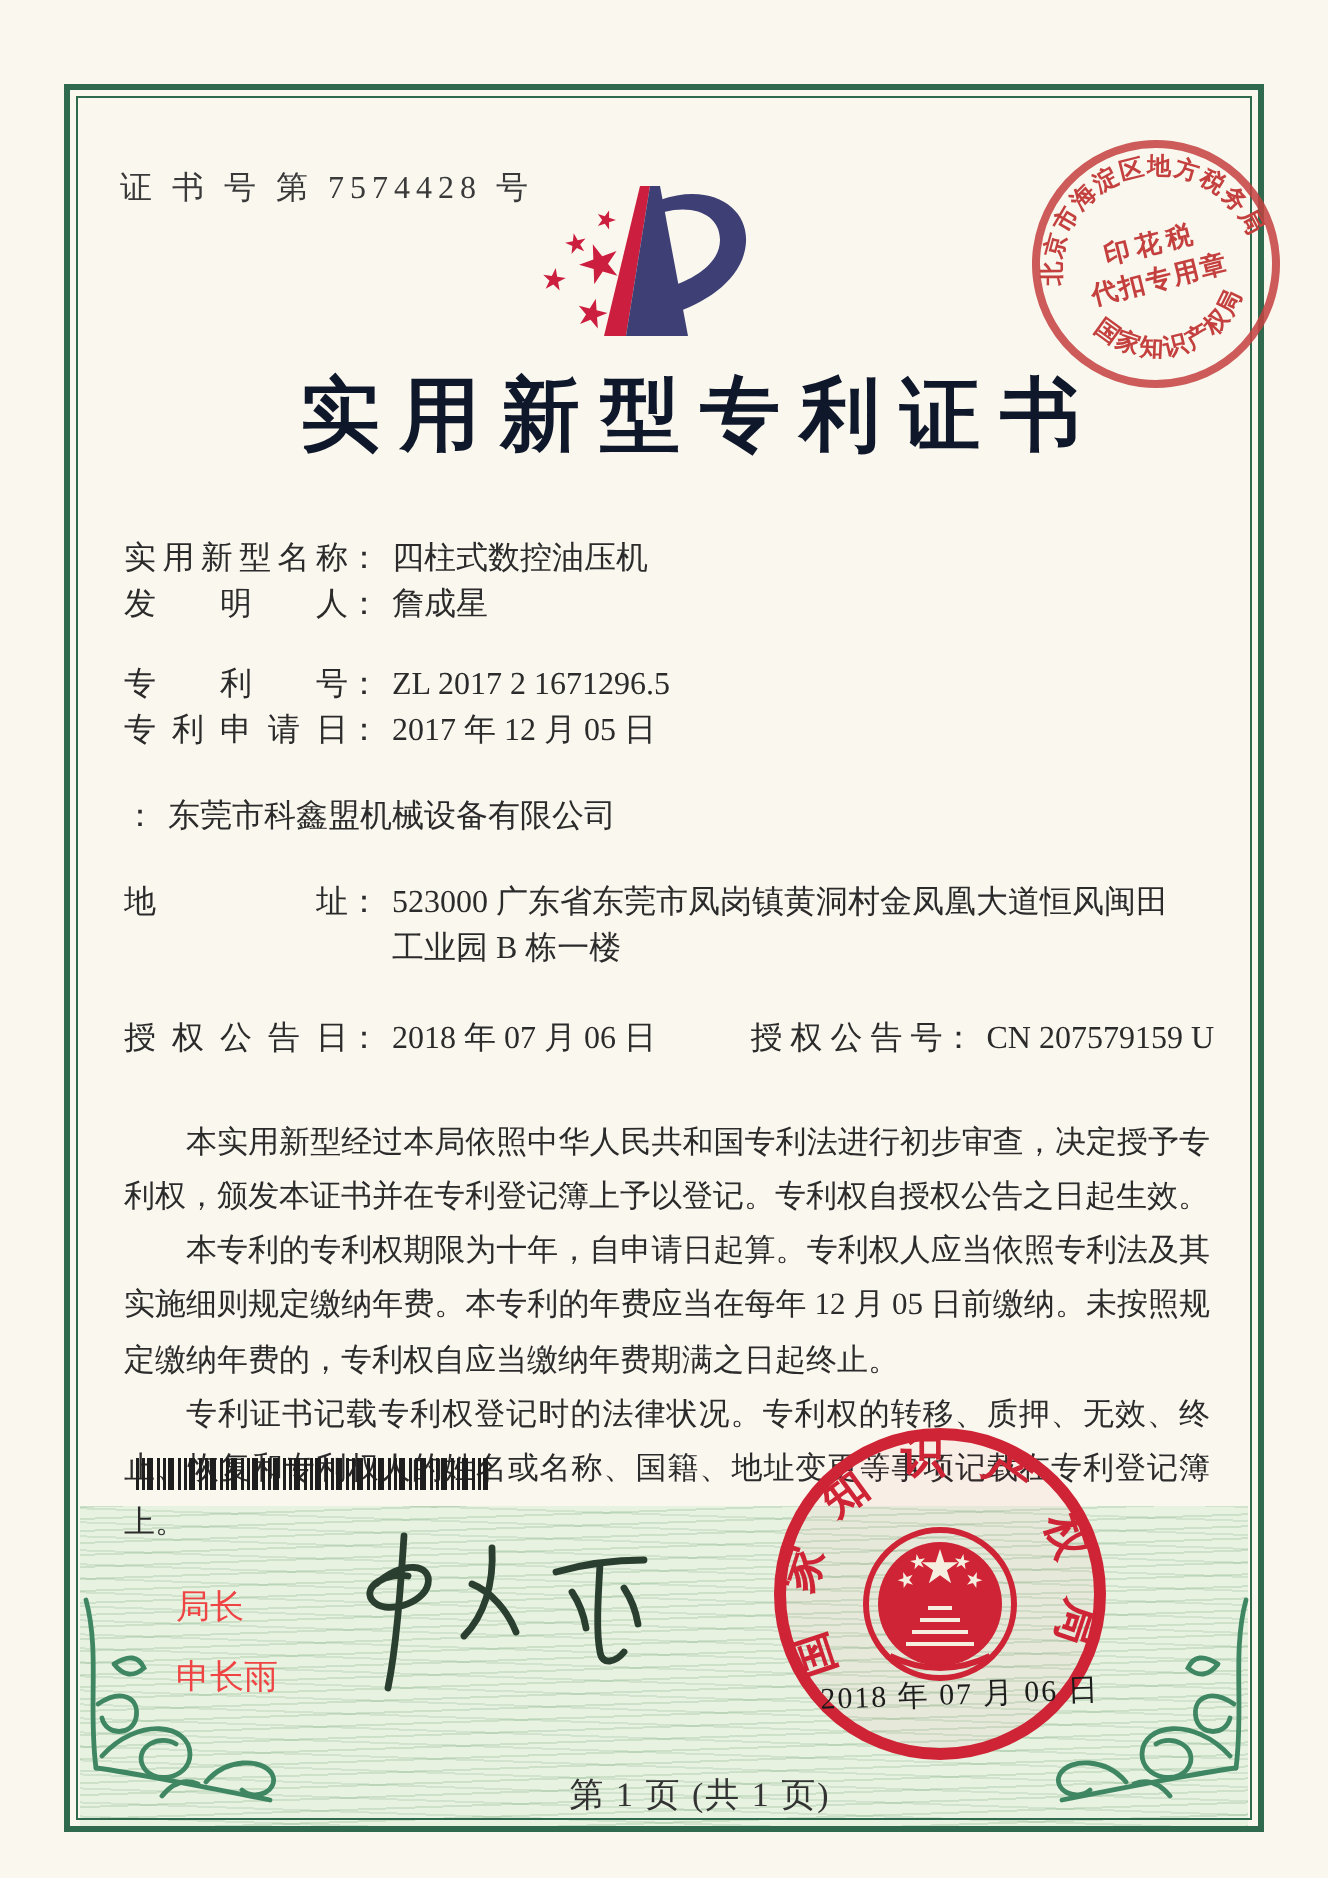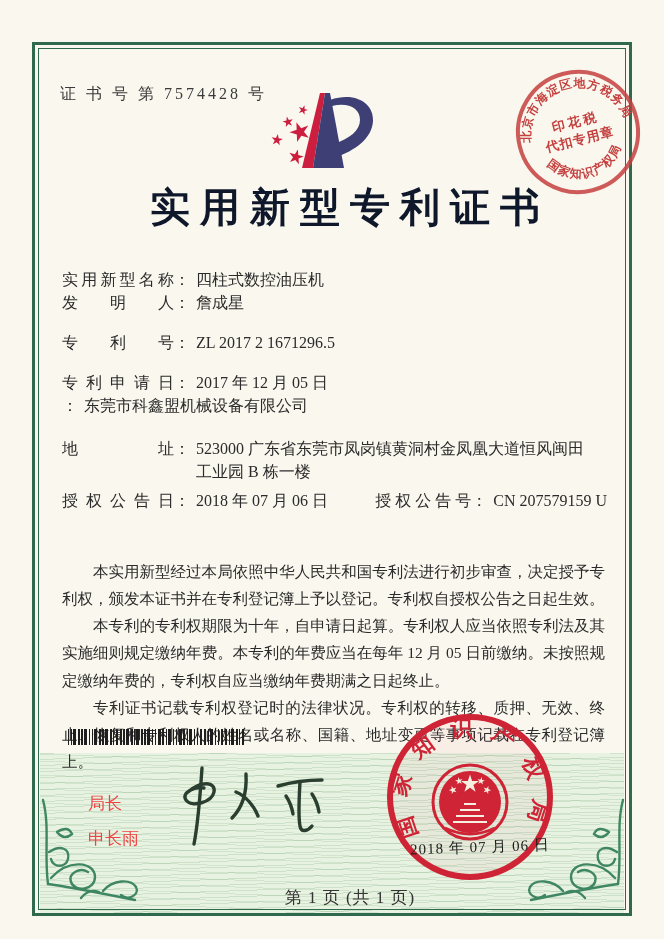--- a/index.html
+++ b/index.html
@@ -17,22 +17,22 @@
        #e8f2e1;}
   .cert-no{position:absolute;left:60px;top:84px;font-size:16px;letter-spacing:3px;color:#3a3a3a;z-index:2;}
   .logo{position:absolute;left:258px;top:80px;z-index:2;}
   .title{position:absolute;left:0;top:180px;width:100%;text-align:center;font-size:40px;
          font-weight:700;letter-spacing:10px;color:#0f172a;z-index:2;}
   .fields{position:absolute;left:62px;top:268px;width:545px;font-size:16px;line-height:23px;z-index:2;}
   .frow{display:flex;align-items:flex-start;}
   .flabel{width:112px;text-align:justify;text-align-last:justify;flex:none;}
   .fcolon{flex:none;margin-right:6px;}
   .fvalue{flex:1;}
-  .r1{}.r2{margin-bottom:17px}.r3{margin-bottom:17px}
-  .r4{}.r5{margin-bottom:20px}.r6{margin-bottom:6px}
+  .r1{}.r2{margin-bottom:17px}.r3{}
+  .r4{margin-bottom:20px}.r5{margin-bottom:20px}.r6{margin-bottom:22px}
   .frow-split{display:flex;justify-content:space-between;}
   .fpair{display:flex;}
   .fpair .flabel2{width:96px;text-align:justify;text-align-last:justify;}
   .body-text{position:absolute;left:62px;top:558px;width:543px;font-size:15.5px;line-height:1.75;
              text-align:justify;z-index:2;}
   .body-text p{margin:0;text-indent:2em;}
   .barcode{position:absolute;left:68px;top:729px;width:176px;height:16px;z-index:2;
      background:repeating-linear-gradient(90deg,#1e1e1e 0 1.5px,rgba(0,0,0,0) 1.5px 3px,
        #1e1e1e 3px 4.5px,rgba(0,0,0,0) 4.5px 5.5px,#1e1e1e 5.5px 8.5px,rgba(0,0,0,0) 8.5px 10.5px);}
   .signoff{position:absolute;left:88px;top:792px;font-size:17px;z-index:3;color:#ef4444;}

